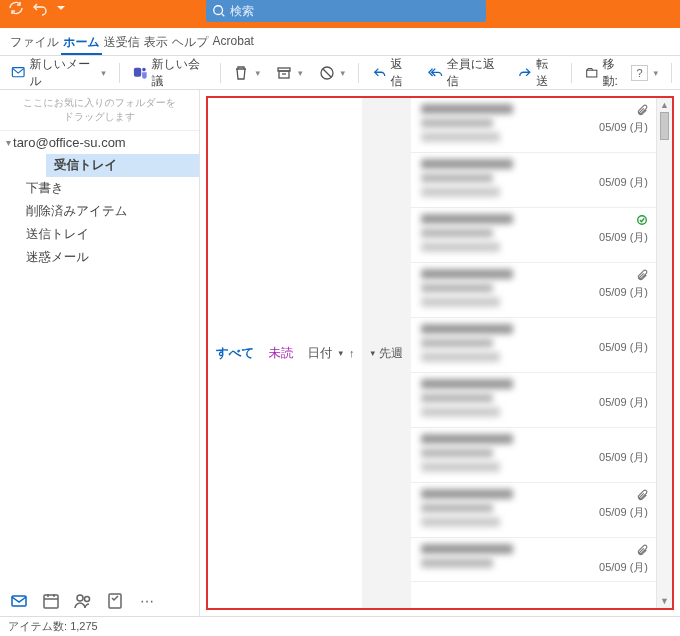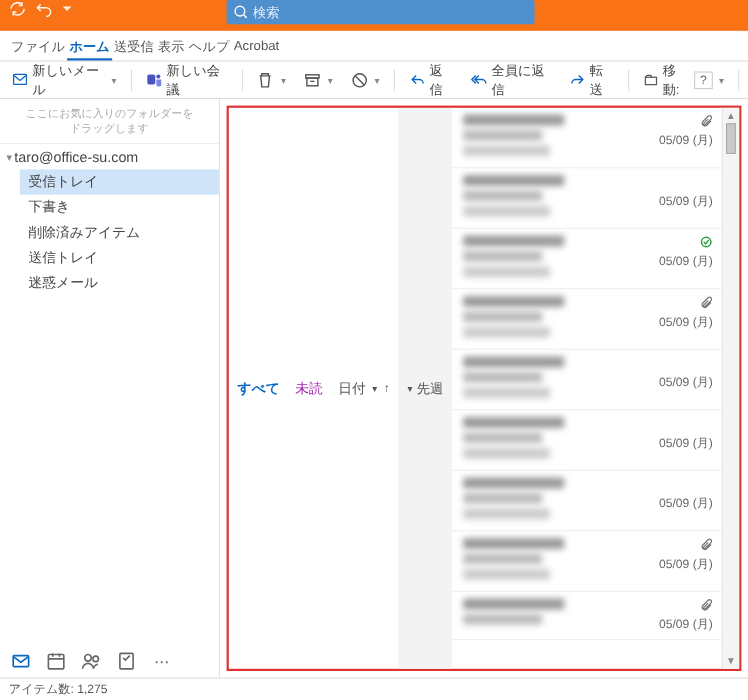--- a/index.html
+++ b/index.html
@@ -23,21 +23,21 @@
   .caret { font-size: 9px; color: #888; margin-left: 2px; }
   .move-box { border: 1px solid #ccc; padding: 1px 4px; font-size: 11px; color: #666; margin-left: 2px; }
   .toolbar .blue-ico svg path, .toolbar .blue-ico svg polyline { stroke: #0a66c2; }
 
   .main { display: flex; height: calc(636px - 28px - 28px - 34px - 20px); }
   .sidebar { width: 200px; border-right: 1px solid #e3e3e3; display: flex; flex-direction: column; }
   .fav-hint { color: #aaa; font-size: 10px; padding: 6px 20px; text-align: center; border-bottom: 1px solid #eee; }
   .account { padding: 4px 6px; font-size: 13px; color: #444; display: flex; align-items: center; gap: 2px; }
   .folder-list { padding-left: 18px; }
   .folder { padding: 3px 8px; cursor: pointer; font-size: 12.5px; color: #444; }
-  .folder.selected { background: #cfe4f8; font-weight: 400; }
+  .folder.selected { background: #cfe4f8; font-weight: 700; margin-left: 28px; }
   .sidebar-bottom { margin-top: auto; padding: 6px 10px; display: flex; gap: 14px; color: #666; }
   .sb-ico { width: 18px; height: 18px; cursor: pointer; display: flex; align-items: center; justify-content: center; }
 
   .list-wrap { flex: 1; position: relative; padding: 6px; }
   .list-border { border: 2px solid #e03030; height: 100%; position: relative; display: flex; }
   .list-inner { flex: 1; display: flex; flex-direction: row; overflow: hidden; }
   .list-header { display: flex; align-items: center; padding: 4px 8px; gap: 14px; font-size: 12.5px; }
   .filter-tab { cursor: pointer; color: #a21caf; }
   .filter-tab.active { color: #0a66c2; font-weight: 600; }
   .sort { margin-left: auto; display: flex; align-items: center; gap: 6px; color: #555; cursor: pointer; }

